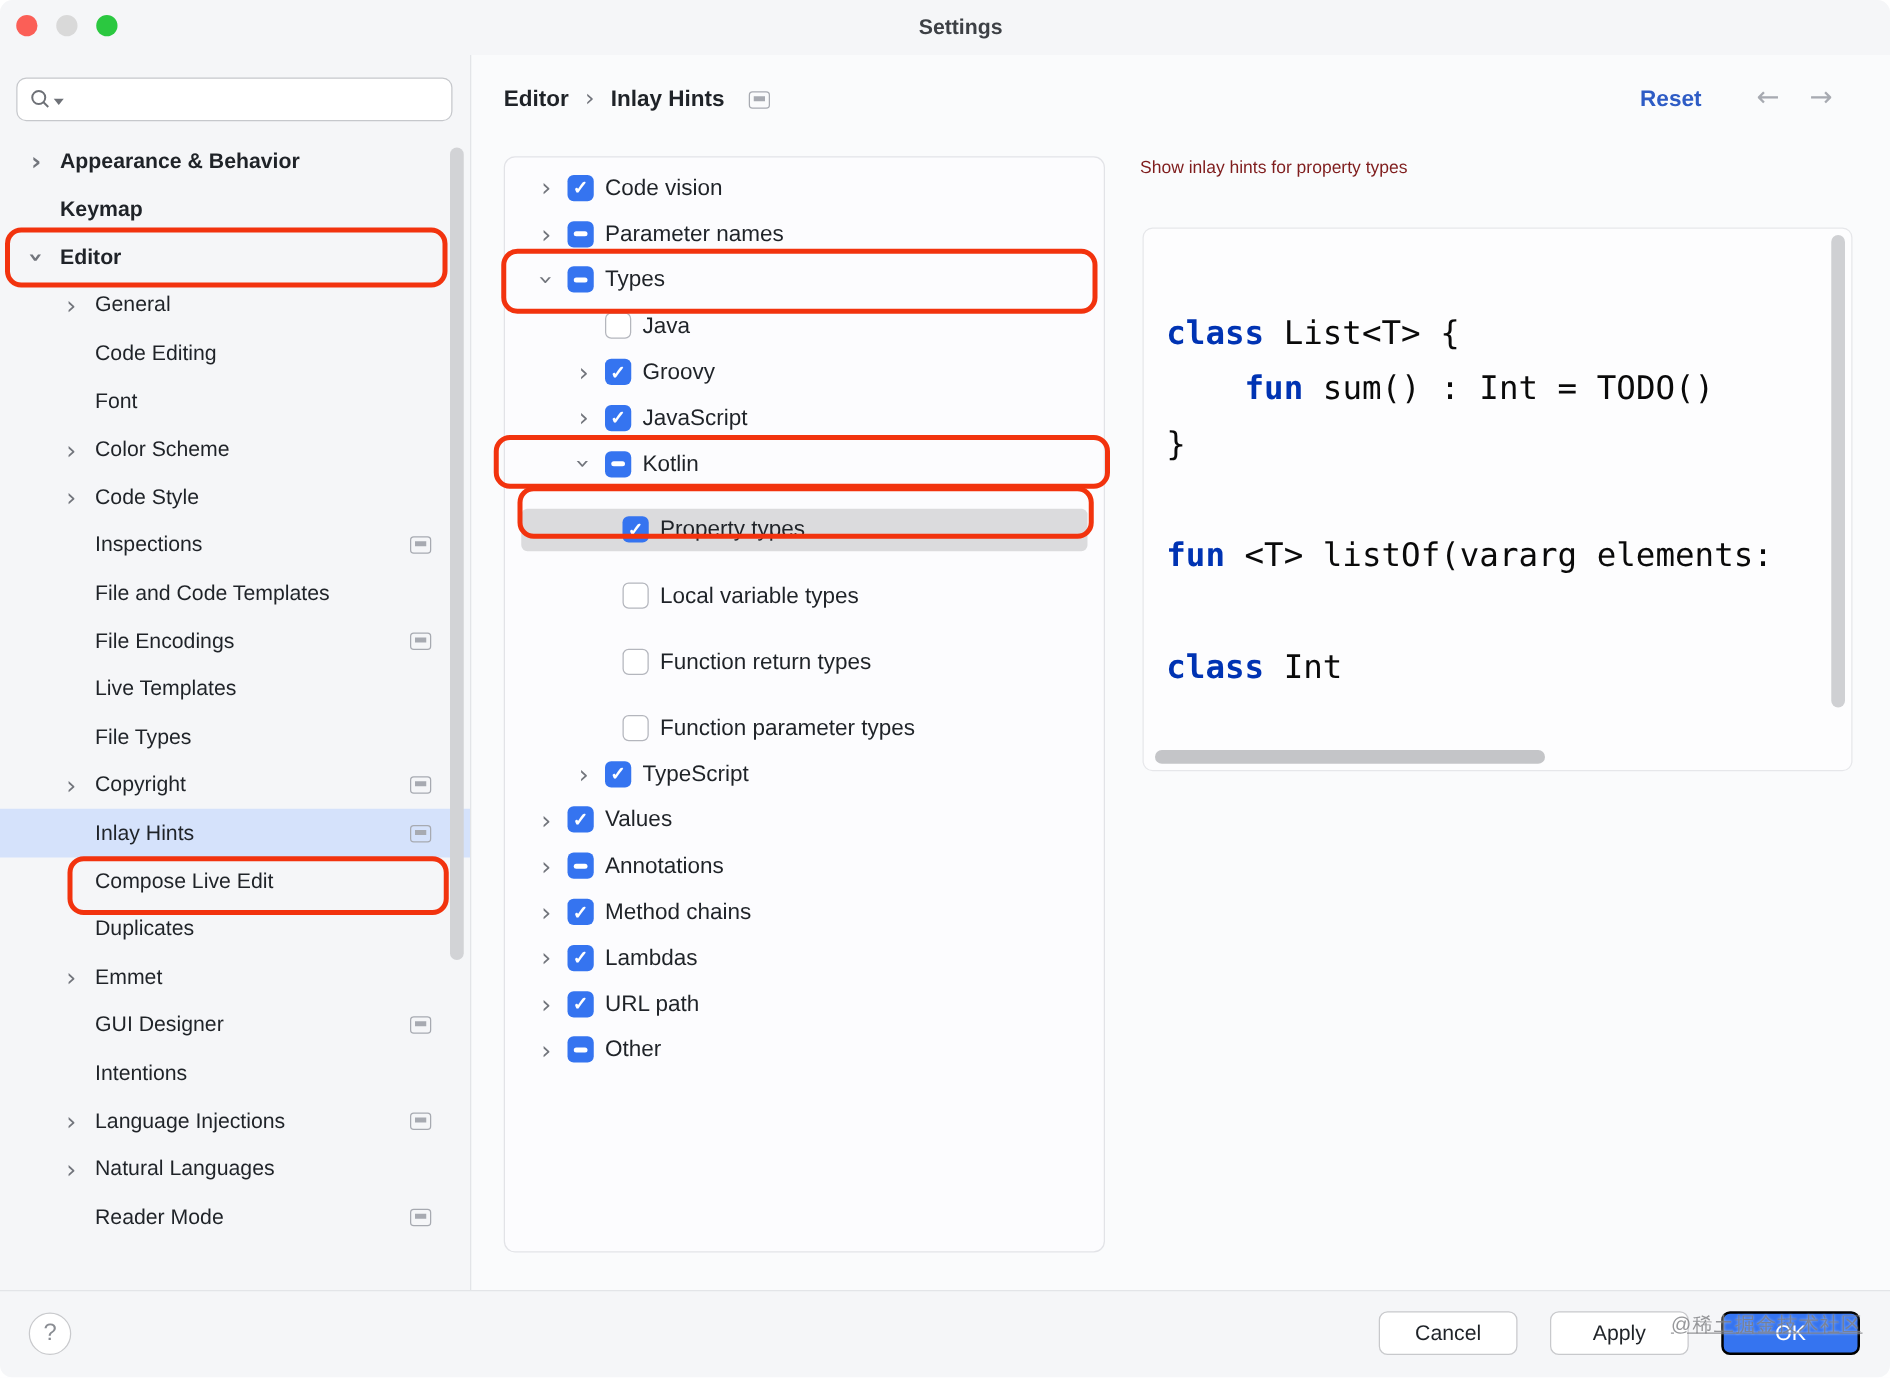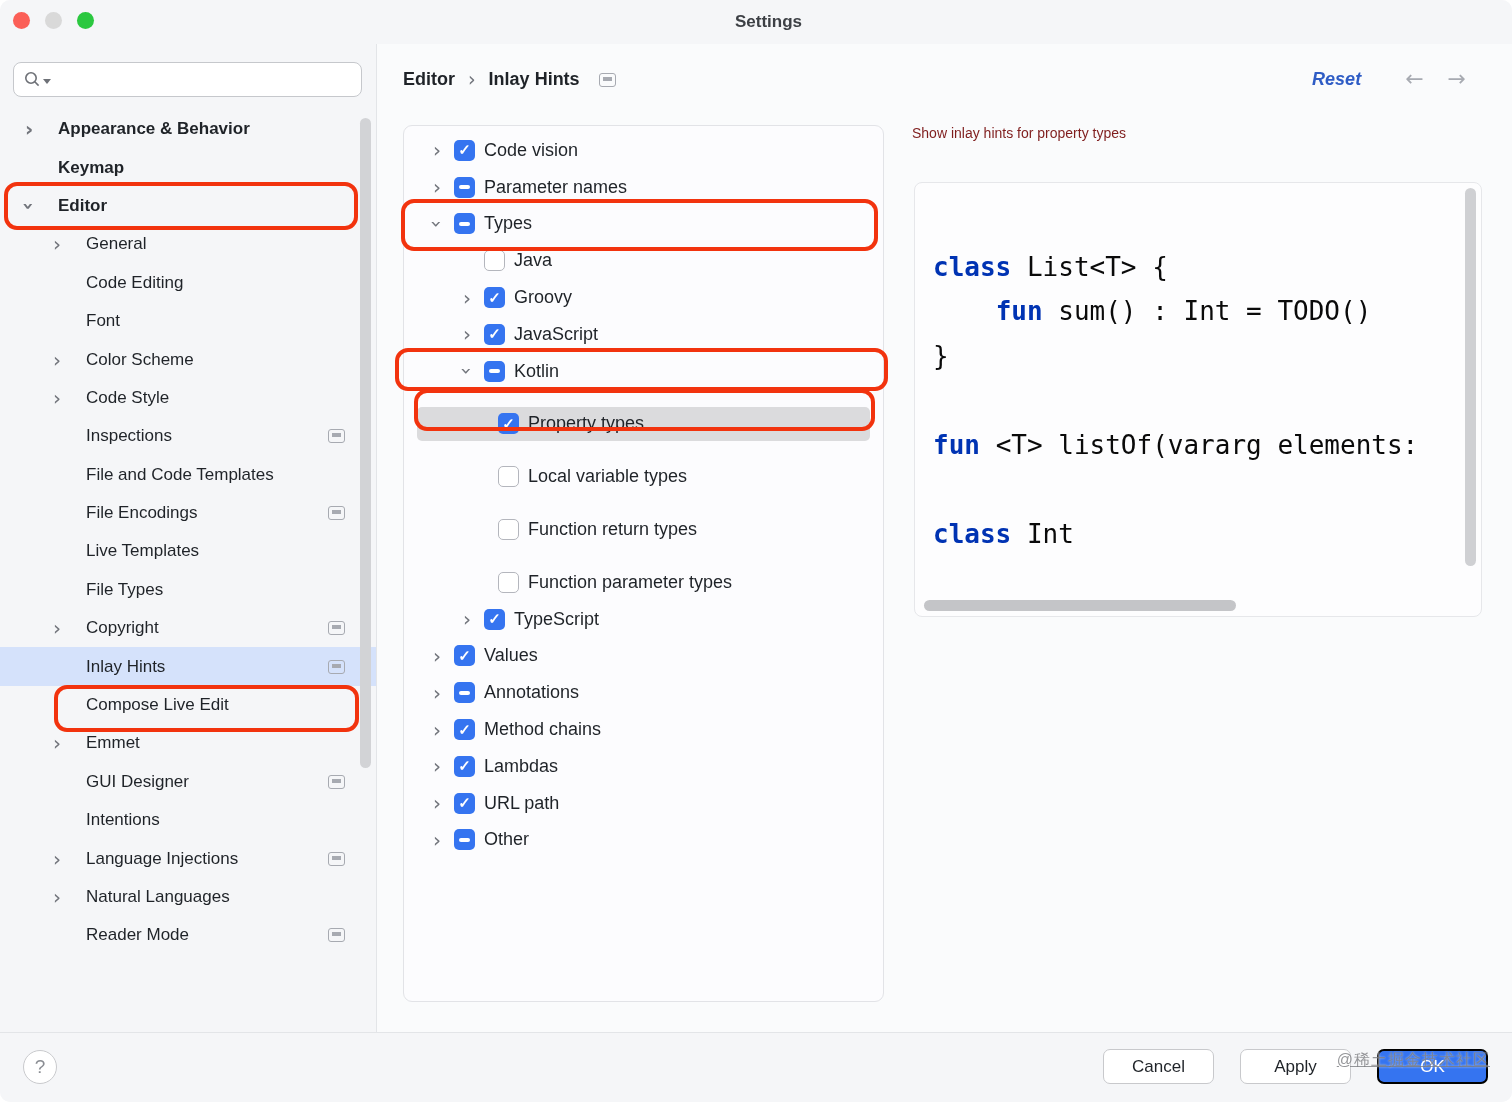--- a/index.html
+++ b/index.html
@@ -25,21 +25,21 @@
                 border:1px solid #c6c8cc; border-radius:8px; display:flex;
                 align-items:center; padding:0 10px; gap:2px; }
   .search-caret { width:0; height:0; border-left:4px solid transparent;
                   border-right:4px solid transparent; border-top:5px solid #6e7177; margin-top:3px; }
   .side-nav { margin-top:13px; }
   .side-row { height:38.4px; display:flex; align-items:center; font-size:17px;
               padding-left:16px; position:relative; }
   .side-row.bold { font-weight:bold; }
   .side-row.lvl1 { padding-left:44px; }
   .side-row.sel { background:#d5e2fb; }
-  .side-label { margin-left:16px; white-space:nowrap; }
+  .side-label { margin-left:6px; white-space:nowrap; }
   .chev { width:26px; flex:none; font-size:20px; line-height:1; color:#72757c;
           display:flex; justify-content:center; align-items:center; font-family:"DejaVu Sans", sans-serif; }
   .chev.down { transform:rotate(90deg); }
   .chev.none { visibility:hidden; }
   .screen-icon { width:17px; height:14px; border:1.7px solid #a7aab1; border-radius:3px;
                  position:relative; flex:none; margin-left:auto; margin-right:31px; }
   .screen-icon::after { content:""; position:absolute; left:3px; right:3px; top:3px;
                         height:4px; background:#a7aab1; }
   .side-scroll { position:absolute; left:360px; top:74px; width:11px; height:650px;
                  background:#d2d3d6; border-radius:6px; }
@@ -56,21 +56,21 @@
   .btn.secondary { background:#fff; border:1px solid #c8c9cc; color:#1f2328; }
   .btn.primary { background:#3574f0; color:#fff; border:2px solid #000000; }
 
   
   .breadcrumb { position:absolute; left:403px; top:63px; height:32px; display:flex;
                 align-items:center; gap:13px; font-size:18px; font-weight:bold; }
   .crumb-sep { color:#72757c; font-weight:normal; font-size:19px; font-family:"DejaVu Sans", sans-serif; }
   .breadcrumb .screen-icon { margin:2px 0 0 6px; }
   .header-actions { position:absolute; right:46px; top:63px; height:32px; display:flex;
                     align-items:center; }
-  .reset-link { color:#2e5cc5; font-weight:bold; font-size:18px;font-style:italic; }
+  .reset-link { color:#2e5cc5; font-weight:bold; font-size:18px; }
   .nav-arrow { color:#a7aab1; font-size:22px; font-family:"DejaVu Sans", sans-serif; line-height:1; }
   .nav-arrow.back { margin-left:44px; }
   .nav-arrow.fwd { margin-left:24px; }
 
   
   .tree-panel { position:absolute; left:403px; top:125px; width:481px; height:877px;
                 background:#fcfcfe; border:1px solid #e2e3e7; border-radius:9px;
                 padding-top:6px; overflow:hidden; }
   .tree-row { height:36.8px; display:flex; align-items:center; font-size:18px;
               position:relative; padding-left:20px; }
@@ -197,20 +197,24 @@
         <div class="side-row lvl1 sel">
           <span class="chev none">›</span>
           <span class="side-label">Inlay Hints</span>
           <span class="screen-icon"></span>
         </div>
         <div class="side-row lvl1">
           <span class="chev none">›</span>
           <span class="side-label">Compose Live Edit</span>
         </div>
         <div class="side-row lvl1">
+          <span class="chev none">›</span>
+          <span class="side-label">Duplicates</span>
+        </div>
+        <div class="side-row lvl1">
           <span class="chev right">›</span>
           <span class="side-label">Emmet</span>
         </div>
         <div class="side-row lvl1">
           <span class="chev none">›</span>
           <span class="side-label">GUI Designer</span>
           <span class="screen-icon"></span>
         </div>
         <div class="side-row lvl1">
           <span class="chev none">›</span>

